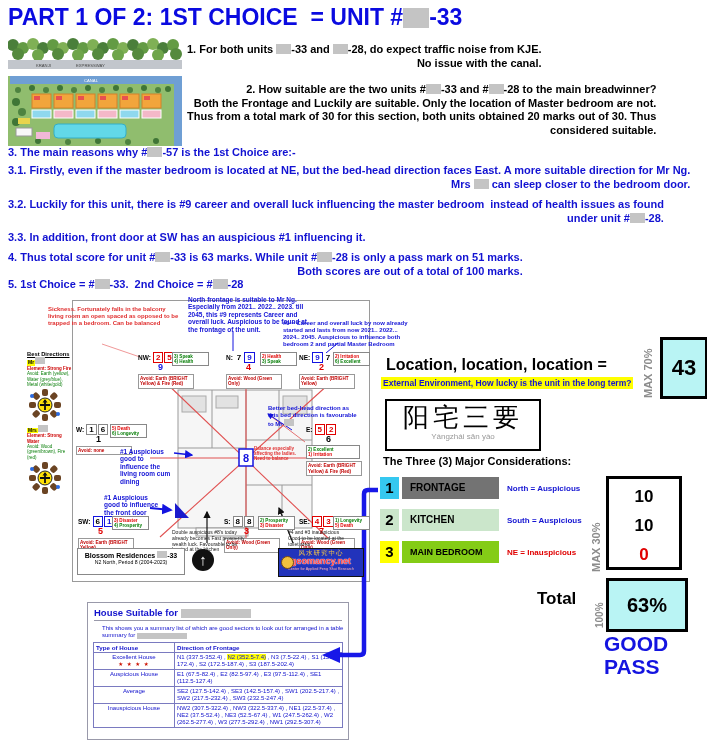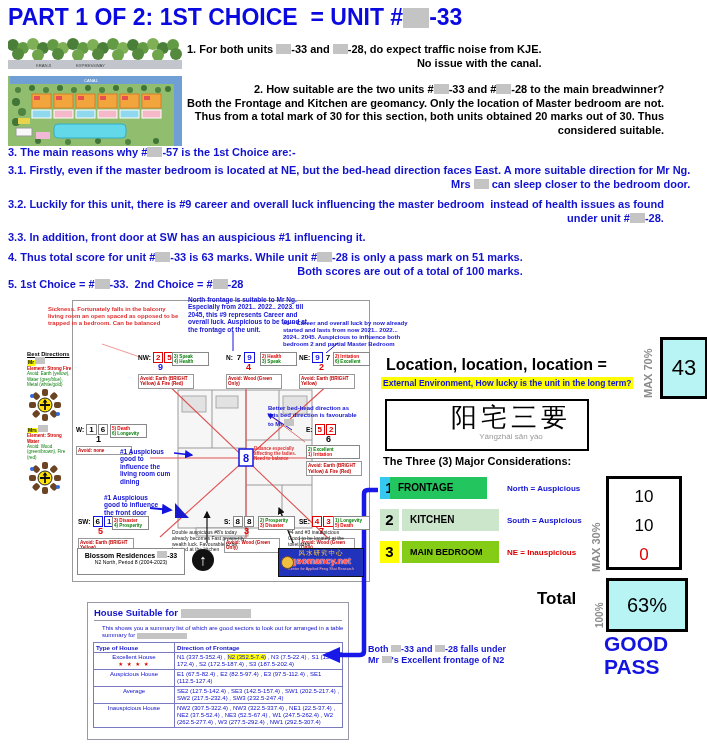--- a/index.html
+++ b/index.html
@@ -47,28 +47,28 @@
            border:1px solid #111;text-align:center;overflow:hidden;}
   .lg-cn{font-size:6.5px;color:#f5c542;line-height:8px;letter-spacing:1px;}
   .lg-net{font-size:9px;font-weight:bold;color:#ff4040;line-height:9px;
           text-shadow:0 0 1px #fff,0 0 1px #fff;}
   .lg-sub{font-size:3.8px;color:#ffb0b0;line-height:6px;}
   .lg-coin{position:absolute;left:2px;top:7px;width:11px;height:11px;border-radius:50%;
            background:#f0c040;border:1px solid #7a4a10;}
   
   .vlabel{position:absolute;writing-mode:vertical-rl;transform:rotate(180deg);
           font-weight:bold;color:#8c8c8c;}
-  .scorebox{position:absolute;border:3px solid #000;background:#fff;text-align:center;font-weight:normal;}
+  .scorebox{position:absolute;border:3px solid #000;background:#fff;text-align:center;font-weight:bold;}
   .cyanbox{background:#b9f4f4;}
   .citem-num{position:absolute;width:19px;height:22px;text-align:center;font-size:15px;
              font-weight:bold;line-height:22px;color:#000;}
   .citem-label{position:absolute;height:22px;width:97px;font-size:10px;font-weight:bold;
                line-height:22px;padding-left:8px;box-sizing:border-box;color:#000;}
   .citem-note{position:absolute;font-size:8px;font-weight:bold;}
-  #yz-box{left:385px;top:399px;width:152px;height:48px;border:2.5px solid #000;text-align:center;padding-left:48px;}
+  #yz-box{left:385px;top:399px;width:152px;height:48px;border:2.5px solid #000;text-align:center;}
   #yz-cn{font-size:26px;letter-spacing:4px;color:#000;line-height:32px;}
   #yz-py{font-size:8px;color:#999;line-height:8px;}
   
   #tblbox{left:87px;top:602px;width:260px;height:136px;border:1px solid #99a;background:#fff;}
   #tbl-header{position:absolute;left:6px;top:4px;font-size:9.5px;font-weight:bold;color:#1212cc;
               border-bottom:1px solid #99a;width:248px;padding-bottom:2px;}
   #tbl-summary{position:absolute;left:14px;top:22px;font-size:6px;color:#1212cc;line-height:7px;}
   #tbl{position:absolute;left:5px;top:39px;width:250px;border-collapse:collapse;
        font-size:6px;color:#1212cc;line-height:7px;}
   #tbl td,#tbl th{border:1px solid #7a7ac0;padding:1px 2px;vertical-align:top;}
@@ -180,21 +180,21 @@
     <rect x="46" y="88" width="72" height="14" rx="4" fill="#62d8e8" stroke="#35aec6"></rect>
     <rect x="8" y="92" width="16" height="8" fill="#f8f8f8" stroke="#999999"></rect>
     <rect x="28" y="96" width="14" height="7" fill="#f2b8d8"></rect>
     <rect x="10" y="82" width="12" height="6" fill="#e8d44c"></rect>
   </svg>
 
   <div class="abs para" style="left:187px;top:43px;"><span>1. For both units </span><span class="rd rd-sm"></span><span>-33 and </span><span class="rd rd-sm"></span><span>-28, do expect traffic noise from KJE.</span>
 <span>No issue with the canal.</span></div>
 
   <div class="abs para" style="left:187px;top:83px;"><span>2. How suitable are the two units #</span><span class="rd rd-sm"></span><span>-33 and #</span><span class="rd rd-sm"></span><span>-28 to the main breadwinner?</span>
-<span>Both the Frontage and Kitchen are geomancy. Only the location of Master bedroom are not.</span>
+<span>Both the Frontage and Luckily are suitable. Only the location of Master bedroom are not.</span>
 <span>Thus from a total mark of 30 for this section, both units obtained 20 marks out of 30. Thus</span>
 <span>considered suitable.</span></div>
 
   <div class="abs para blue" style="left:8px;top:146px;"><span>3. The main reasons why #</span><span class="rd rd-sm"></span><span>-57 is the 1st Choice are:-</span></div>
 
   <div class="abs para blue" style="left:8px;top:164px;"><span>3.1. Firstly, even if the master bedroom is located at NE, but the bed-head direction faces East. A more suitable direction for Mr Ng.</span>
 <span>Mrs </span><span class="rd rd-sm"></span><span> can sleep closer to the bedroom door.</span></div>
 
   <div class="abs para blue" style="left:8px;top:198px;"><span>3.2. Luckily for this unit, there is #9 career and overall luck influencing the master bedroom  instead of health issues as found</span>
 <span>under unit #</span><span class="rd rd-sm"></span><span>-28.</span></div>
@@ -388,21 +388,21 @@
   <div class="scorebox cyanbox" style="left:660px;top:337px;width:42px;height:56px;font-size:22px;line-height:56px;">43</div>
 
   <div id="yz-box" class="abs">
     <div id="yz-cn">阳宅三要</div>
     <div id="yz-py">Yángzhái sān yào</div>
   </div>
 
   <div class="abs" style="left:383px;top:455px;font-size:11px;font-weight:bold;color:#000;">The Three (3) Major Considerations:</div>
 
   <div class="citem-num abs" style="left: 380px; top: 477px; background: rgb(53, 200, 240);">1</div>
-  <div class="citem-label citem abs" style="left: 390px; top: 477px; background: #22c55e;">FRONTAGE</div>
+  <div class="citem-label citem abs" style="left: 402px; top: 477px; background: #737373;">FRONTAGE</div>
   <div class="citem-note abs" style="left:507px;top:484px;color:#1414d2;">North = Auspicious</div>
 
   <div class="citem-num abs" style="left: 380px; top: 509px; background: rgb(203, 230, 203);">2</div>
   <div class="citem-label citem abs" style="left: 402px; top: 509px; background: rgb(203, 230, 203);">KITCHEN</div>
   <div class="citem-note abs" style="left:507px;top:516px;color:#1414d2;">South = Auspicious</div>
 
   <div class="citem-num abs" style="left: 380px; top: 541px; background: rgb(255, 255, 0);">3</div>
   <div class="citem-label citem abs" style="left: 402px; top: 541px; font-size: 9px; background: #84cc16;">MAIN BEDROOM</div>
   <div class="citem-note abs" style="left:507px;top:548px;color:#e00000;">NE = Inauspicious</div>
 
@@ -412,21 +412,20 @@
     <div style="font-size:17px;line-height:29px;">10</div>
     <div style="font-size:17px;line-height:29px;color:#e00000;">0</div>
   </div>
 
   <div class="abs" style="left:537px;top:589px;font-size:17px;font-weight:bold;color:#000;">Total</div>
   <div class="vlabel" style="left:594px;top:580px;height:48px;font-size:10px;">100%</div>
   <div class="scorebox cyanbox" style="left:606px;top:578px;width:76px;height:48px;font-size:20px;line-height:48px;">63%</div>
 
   <div class="abs" style="left:604px;top:632px;width:80px;font-size:21px;font-weight:bold;color:#1414e0;line-height:23px;"><span>GOOD</span><br><span>PASS</span></div>
 
-  <div class="abs" style="left:368px;top:644px;width:146px;font-size:9px;font-weight:bold;color:#1414d6;line-height:11px;"><span>Both </span><span class="rd rd-xs"></span><span>-33 and </span><span class="rd rd-xs"></span><span>-28 falls under</span><br><span>Mr </span><span class="rd rd-xs"></span><span>'s  Excellent frontage of N2</span></div>
 
   <div id="tblbox" class="abs">
     <div id="tbl-header"><span>House Suitable for </span><span class="rd" style="width:70px;height:9px;"></span></div>
     <div id="tbl-summary"><span>This shows you a summary list of which are good sectors to look out for arranged in a table</span><br><span>summary for </span><span class="rd" style="width:50px;height:6px;"></span></div>
     <table id="tbl">
       <tbody>
           <tr>
         <th>Type of House</th>
         <th>Direction of Frontage</th>
       </tr>

